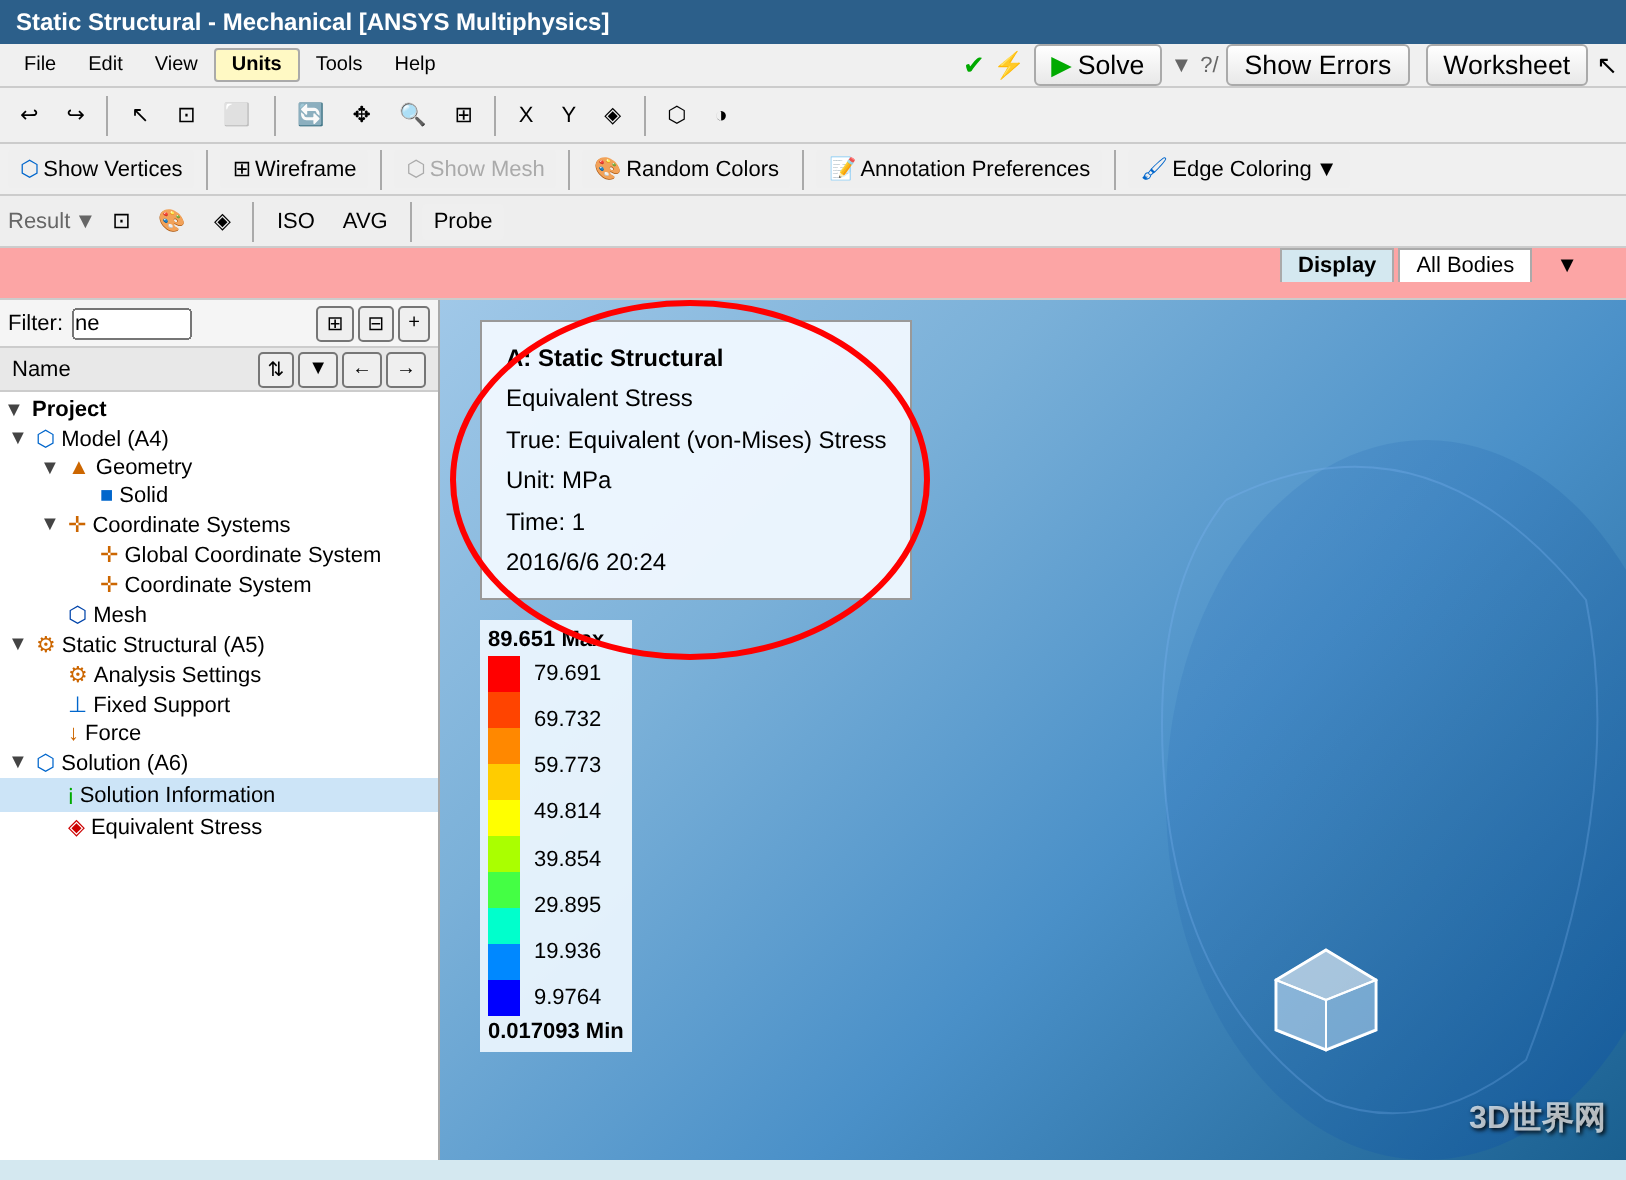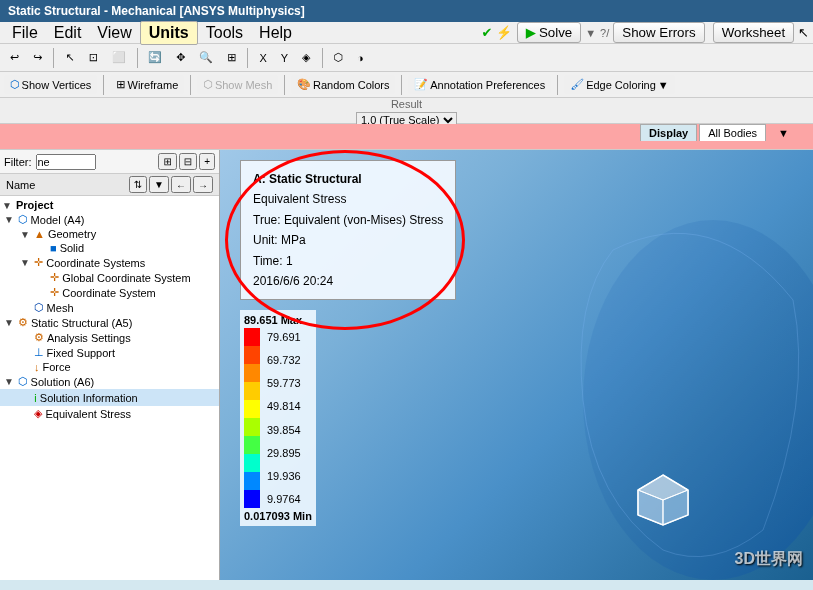--- a/index.html
+++ b/index.html
@@ -22,21 +22,21 @@
       background: #f0f0f0;
       height: 22px;
       display: flex;
       align-items: center;
       padding: 0 4px;
       border-bottom: 1px solid #ccc;
     }
     .menu-item {
       padding: 2px 8px;
       cursor: pointer;
-      font-size: 16px;
+      font-size: 10px;
     }
     #units-menu {
       background: #fff9c4;
       border: 1px solid #aaa;
       border-radius: 2px;
       font-weight: bold;
     }
 
     
     #toolbar1 {
@@ -97,21 +97,20 @@
     
     #toolbar3 {
       background: #eeeeee;
       height: 26px;
       display: flex;
       align-items: center;
       padding: 0 4px;
       border-bottom: 1px solid #ccc;
       gap: 2px;
       font-size: 11px;
-      flex-direction: column;
     }
 
     
     #main {
       display: flex;
       height: calc(590px - 22px - 22px - 28px - 26px - 26px - 26px);
     }
 
     
     #left-panel {
@@ -370,23 +369,20 @@
   <div class="tb-separator"></div>
   <button class="tb-btn">
     <span style="color:#0066cc;">🖌</span>
     <span>Edge Coloring</span>
     <span>▼</span>
   </button>
 </div>
 
 <div id="toolbar3">
   <span style="color:#666;">Result</span>
-  <select class="tb-select">
-    <option>1.0 (True Scale)</option>
-  </select>
   <span style="color:#666;">▼</span>
   <span class="tb-btn">⊡</span>
   <span class="tb-btn">🎨</span>
   <span class="tb-btn">◈</span>
   <div class="tb-separator"></div>
   <span class="tb-btn">ISO</span>
   <span class="tb-btn">AVG</span>
   <div class="tb-separator"></div>
   <button class="tb-btn">
     <span>Probe</span>

